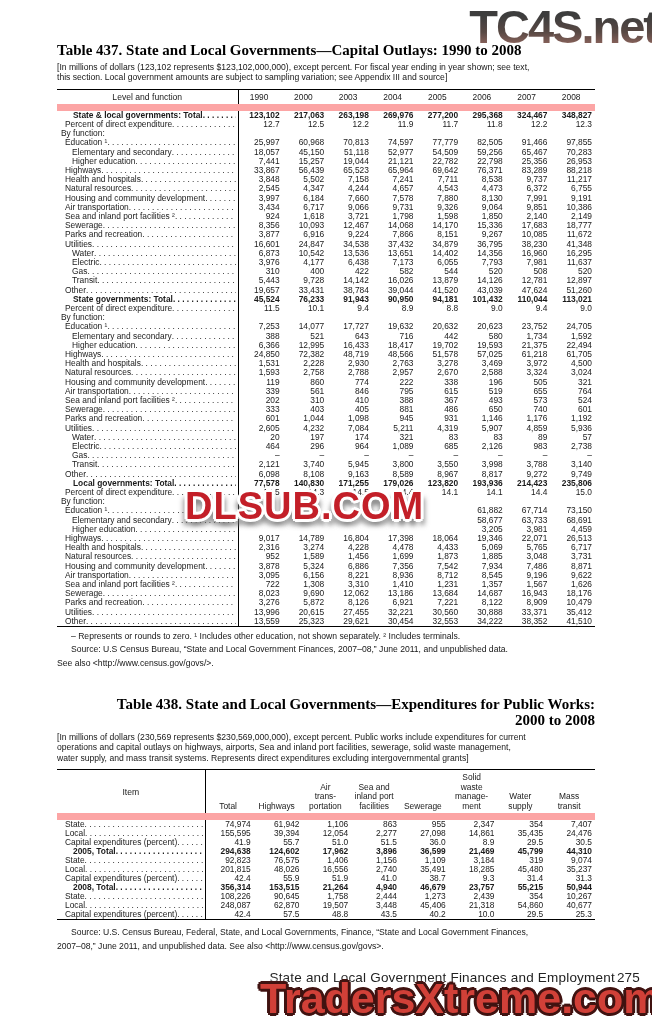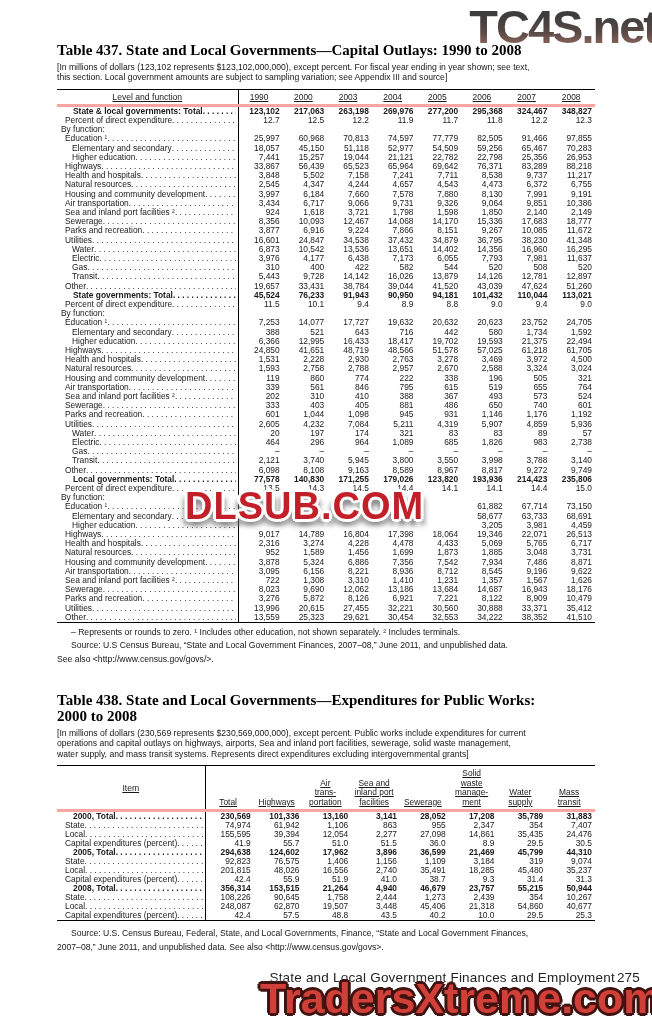--- a/index.html
+++ b/index.html
@@ -10,37 +10,37 @@
   .t-title{font-family:"Liberation Serif",serif;font-weight:bold;font-size:15px;
            line-height:16.5px;margin:0 0 3px 0;color:#000;white-space:pre-line;}
   .note{font-size:8.6px;line-height:10.6px;margin:0 0 6px 0;color:#161616;white-space:pre-line;}
   .fnote{font-size:8.6px;line-height:10.5px;margin:4px 0 0 0;text-indent:14px;color:#161616;}
   .source{font-size:8.6px;line-height:14px;margin:0;text-indent:14px;color:#161616;white-space:pre-line;}
 
   table{border-collapse:collapse;table-layout:fixed;width:538px;}
   #t437,#t438{border-top:1px solid #000;border-bottom:1px solid #000;}
   th,td{padding:0;font-size:8.4px;font-weight:normal;vertical-align:bottom;}
   #t437 td{line-height:9.2px;} #t438 td{line-height:9px;}
-  thead th{border-bottom:3px solid #fca5a5;text-decoration:underline;}
+  thead th{border-bottom:7px solid #fca5a5;}
   #t437 thead th{height:14px;vertical-align:middle;}
   #t437 td:nth-child(2),#t437 th:nth-child(2),
   #t438 td:nth-child(2),#t438 th:nth-child(2){border-left:1px solid #000;}
   .lblh{text-align:center;font-size:8.6px;}
   #t438 .lblh{vertical-align:middle;}
   .numh{text-align:center;padding-right:3px;font-size:8.4px;}
   #t438 thead .numh{white-space:pre-line;vertical-align:bottom;line-height:9.4px;padding:3px 3px 2px 0;}
   .num{text-align:right;padding-right:3px;white-space:nowrap;}
   .b{font-weight:bold;}
   .lw{display:flex;align-items:baseline;padding-right:2px;}
   .lt{white-space:nowrap;}
   .dots{flex:1 1 auto;overflow:hidden;white-space:nowrap;}
   .dots::before{content:" . . . . . . . . . . . . . . . . . . . . . . . . . . . . . . . . . . . . . . . . . . . . . .";}
   .ind0{padding-left:16px;} .ind1{padding-left:4px;} .ind2{padding-left:8px;} .ind3{padding-left:15px;}
 
-  .sp437{margin-top:26px;}
+  .sp437{margin-top:26px;text-align:right;}
   .src438{margin-top:5px;}
   .pagefoot{position:absolute;right:12px;top:970px;font-size:13.5px;color:#222;letter-spacing:0.2px;}
   .pagefoot .pageno{margin-left:2px;}
   .credit{position:absolute;left:57px;top:991px;font-size:9.3px;color:#222;}
 
   .wm-top{position:absolute;top:1px;right:-5px;font-size:47px;font-weight:bold;letter-spacing:-2px;
           line-height:1.1;color:#463732;opacity:.92;}
   @supports (-webkit-background-clip:text){
     .wm-top{background:linear-gradient(180deg,#2d2d2d 28%,#4b3a35 60%,#9c655b 96%);
             -webkit-background-clip:text;background-clip:text;color:transparent;}
@@ -508,21 +508,21 @@
             <td class="num">22,494</td>
           </tr>
           <tr>
             <td class="lbl ind2">
               <div class="lw">
                 <span class="lt">Highways</span>
                 <span class="dots"></span>
               </div>
             </td>
             <td class="num">24,850</td>
-            <td class="num">41,651</td>
+            <td class="num">72,382</td>
             <td class="num">48,719</td>
             <td class="num">48,566</td>
             <td class="num">51,578</td>
             <td class="num">57,025</td>
             <td class="num">61,218</td>
             <td class="num">61,705</td>
           </tr>
           <tr>
             <td class="lbl ind2">
               <div class="lw">
@@ -672,21 +672,21 @@
               <div class="lw">
                 <span class="lt">Electric</span>
                 <span class="dots"></span>
               </div>
             </td>
             <td class="num">464</td>
             <td class="num">296</td>
             <td class="num">964</td>
             <td class="num">1,089</td>
             <td class="num">685</td>
-            <td class="num">1,826</td>
+            <td class="num">2,126</td>
             <td class="num">983</td>
             <td class="num">2,738</td>
           </tr>
           <tr>
             <td class="lbl ind3">
               <div class="lw">
                 <span class="lt">Gas</span>
                 <span class="dots"></span>
               </div>
             </td>
@@ -1028,36 +1028,20 @@
 manage-
 ment</th>
             <th class="numh">Water
 supply</th>
             <th class="numh">Mass
 transit</th>
           </tr>
         </thead>
         <tbody>
           <tr>
-            <td class="lbl ind0 b">
-              <div class="lw">
-                <span class="lt">2000, Total</span>
-                <span class="dots"></span>
-              </div>
-            </td>
-            <td class="num b">230,569</td>
-            <td class="num b">101,336</td>
-            <td class="num b">13,160</td>
-            <td class="num b">3,141</td>
-            <td class="num b">28,052</td>
-            <td class="num b">17,208</td>
-            <td class="num b">35,789</td>
-            <td class="num b">31,883</td>
-          </tr>
-          <tr>
             <td class="lbl ind2">
               <div class="lw">
                 <span class="lt">State</span>
                 <span class="dots"></span>
               </div>
             </td>
             <td class="num">74,974</td>
             <td class="num">61,942</td>
             <td class="num">1,106</td>
             <td class="num">863</td>

